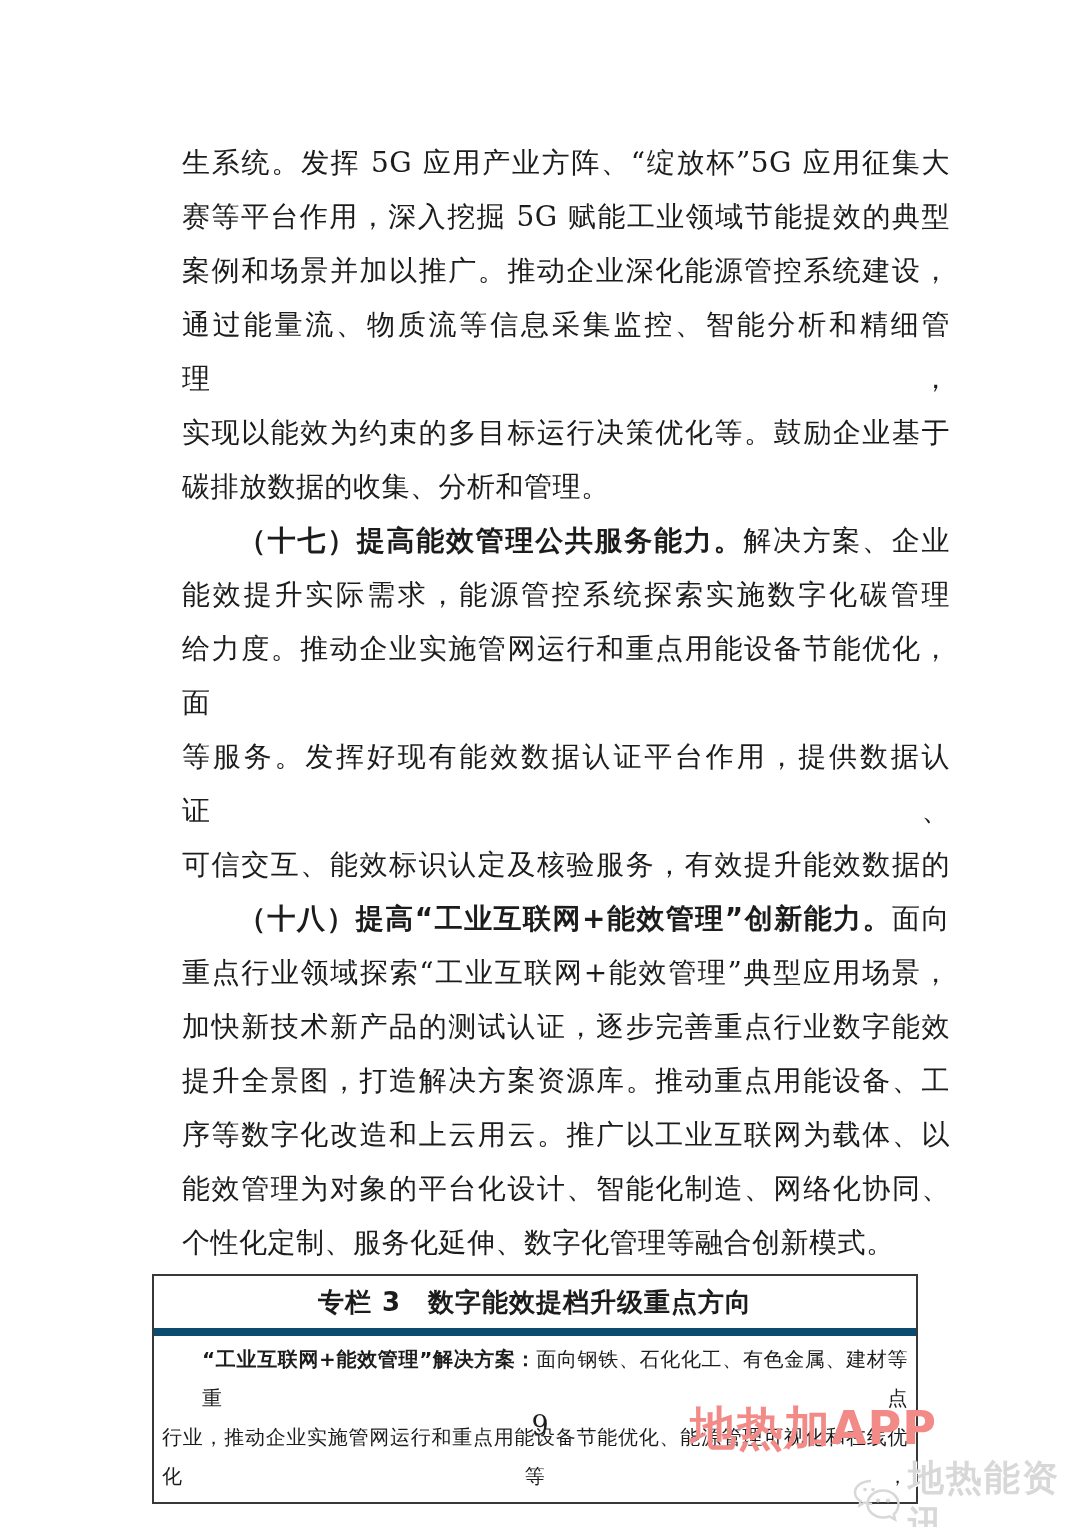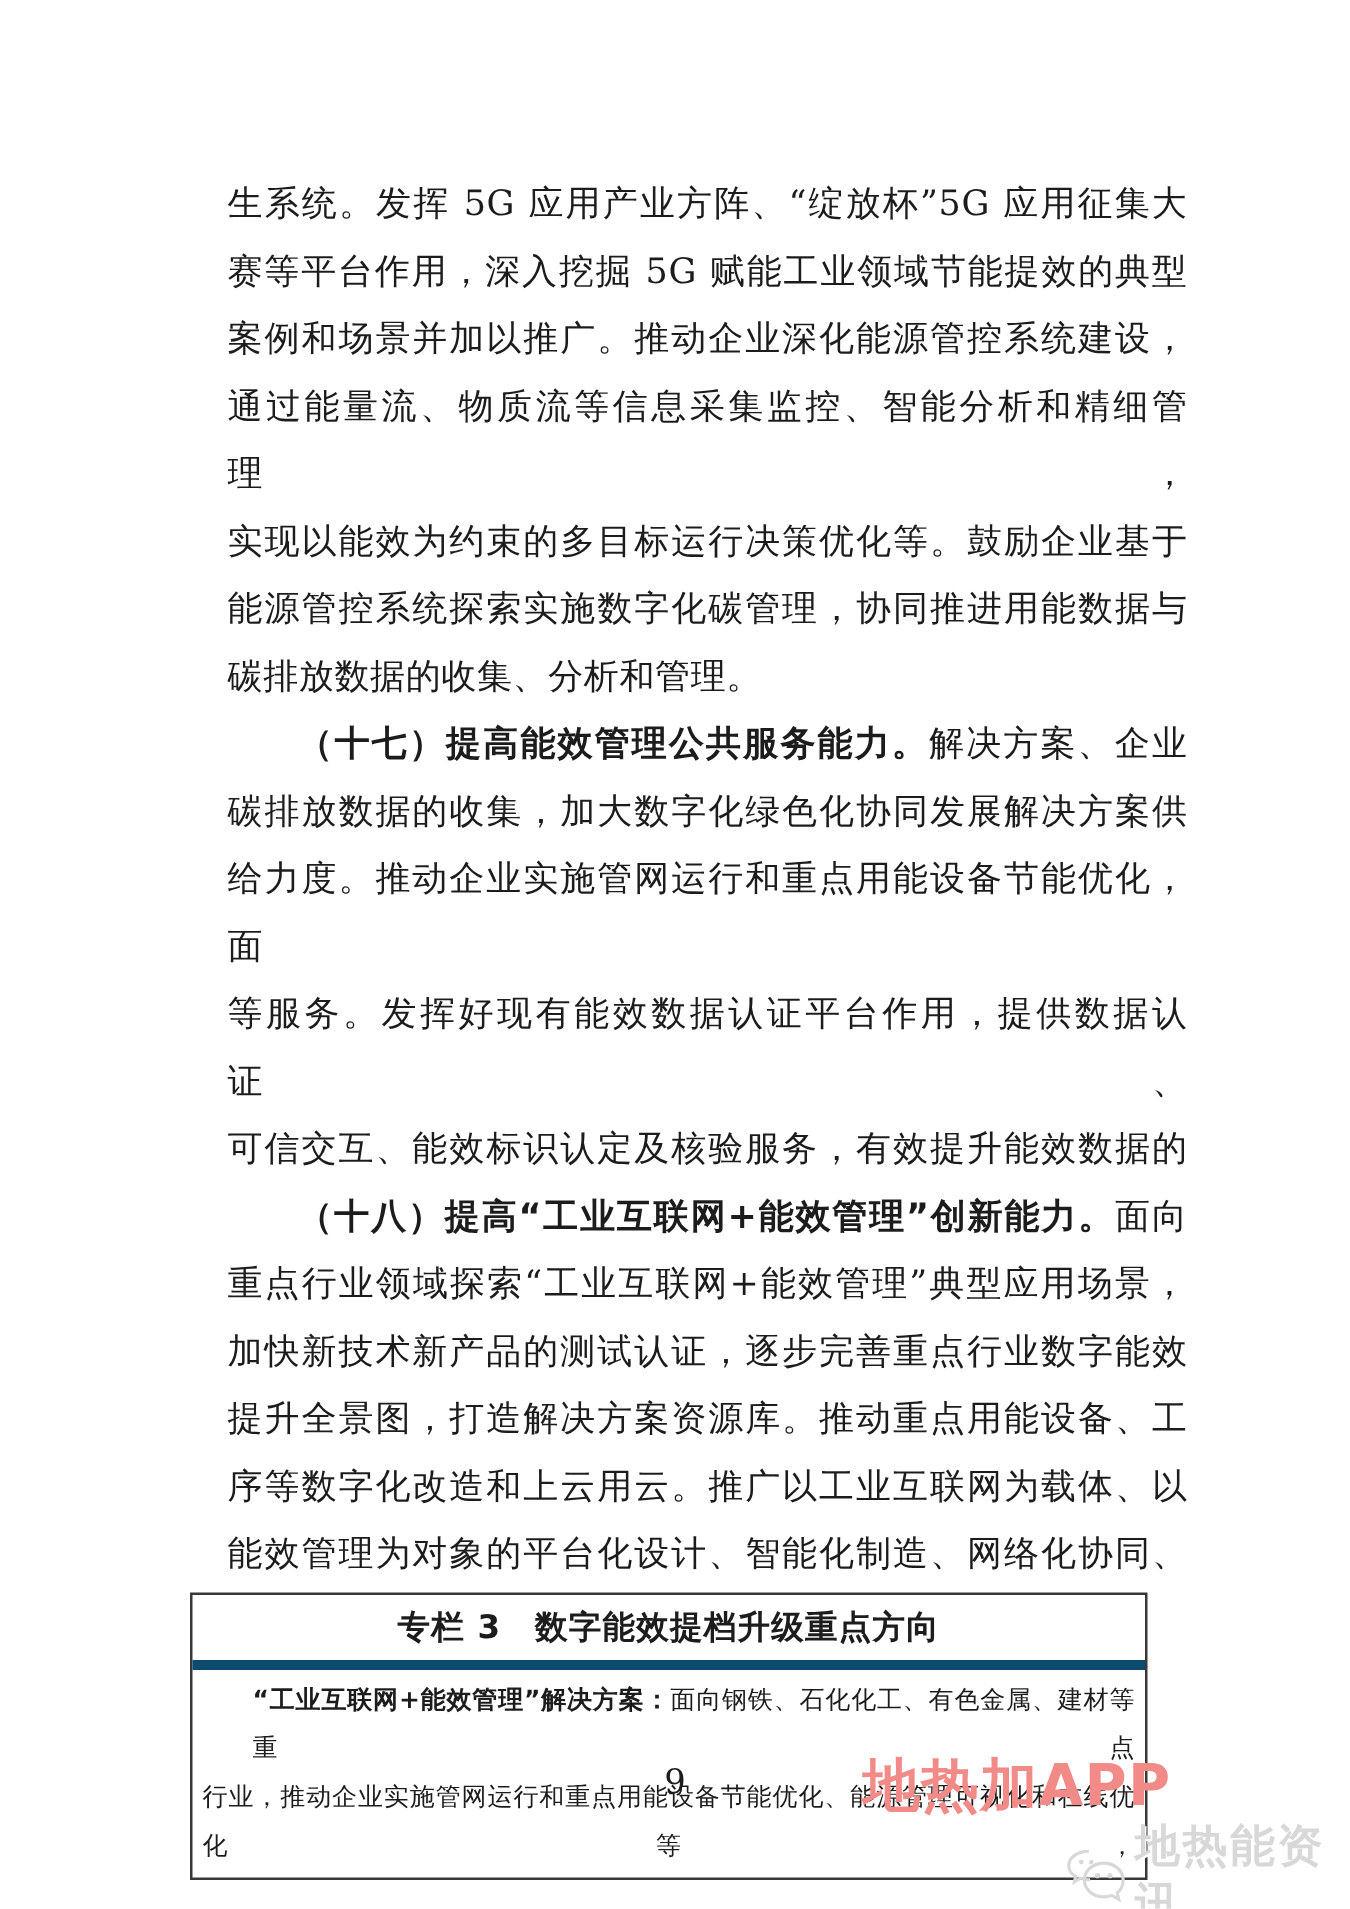--- a/index.html
+++ b/index.html
@@ -102,26 +102,25 @@
 
 <div class="page" style="color: rgb(28, 28, 28);">
 
   <div class="text-column" id="paragraphs">
       <div>
         <div class="line"><span>生系统。发挥 5G 应用产业方阵、“绽放杯”5G 应用征集大</span></div>
         <div class="line"><span>赛等平台作用，深入挖掘 5G 赋能工业领域节能提效的典型</span></div>
         <div class="line"><span>案例和场景并加以推广。推动企业深化能源管控系统建设，</span></div>
         <div class="line"><span>通过能量流、物质流等信息采集监控、智能分析和精细管理，</span></div>
         <div class="line"><span>实现以能效为约束的多目标运行决策优化等。鼓励企业基于</span></div>
-        <div class="line"><span>能源管控系统探索实施数字化碳管理，协同推进用能数据与</span></div>
         <div class="line last"><span>碳排放数据的收集、分析和管理。</span></div>
       </div>
       <div>
         <div class="line indent"><span class="hd">（十七）提高能效管理公共服务能力。</span><span>解决方案、企业</span></div>
-        <div class="line"><span>碳排放数据的收集，加大数字化绿色化协同发展解决方案供</span></div>
+        <div class="line"><span>能效提升实际需求，能源管控系统探索实施数字化碳管理</span></div>
         <div class="line"><span>给力度。推动企业实施管网运行和重点用能设备节能优化，面</span></div>
         <div class="line"><span>等服务。发挥好现有能效数据认证平台作用，提供数据认证、</span></div>
         <div class="line"><span>可信交互、能效标识认定及核验服务，有效提升能效数据的</span></div>
       </div>
       <div>
         <div class="line indent"><span class="hd">（十八）提高“工业互联网+能效管理”创新能力。</span><span>面向</span></div>
         <div class="line"><span>重点行业领域探索“工业互联网+能效管理”典型应用场景，</span></div>
         <div class="line"><span>加快新技术新产品的测试认证，逐步完善重点行业数字能效</span></div>
         <div class="line"><span>提升全景图，打造解决方案资源库。推动重点用能设备、工</span></div>
         <div class="line"><span>序等数字化改造和上云用云。推广以工业互联网为载体、以</span></div>

